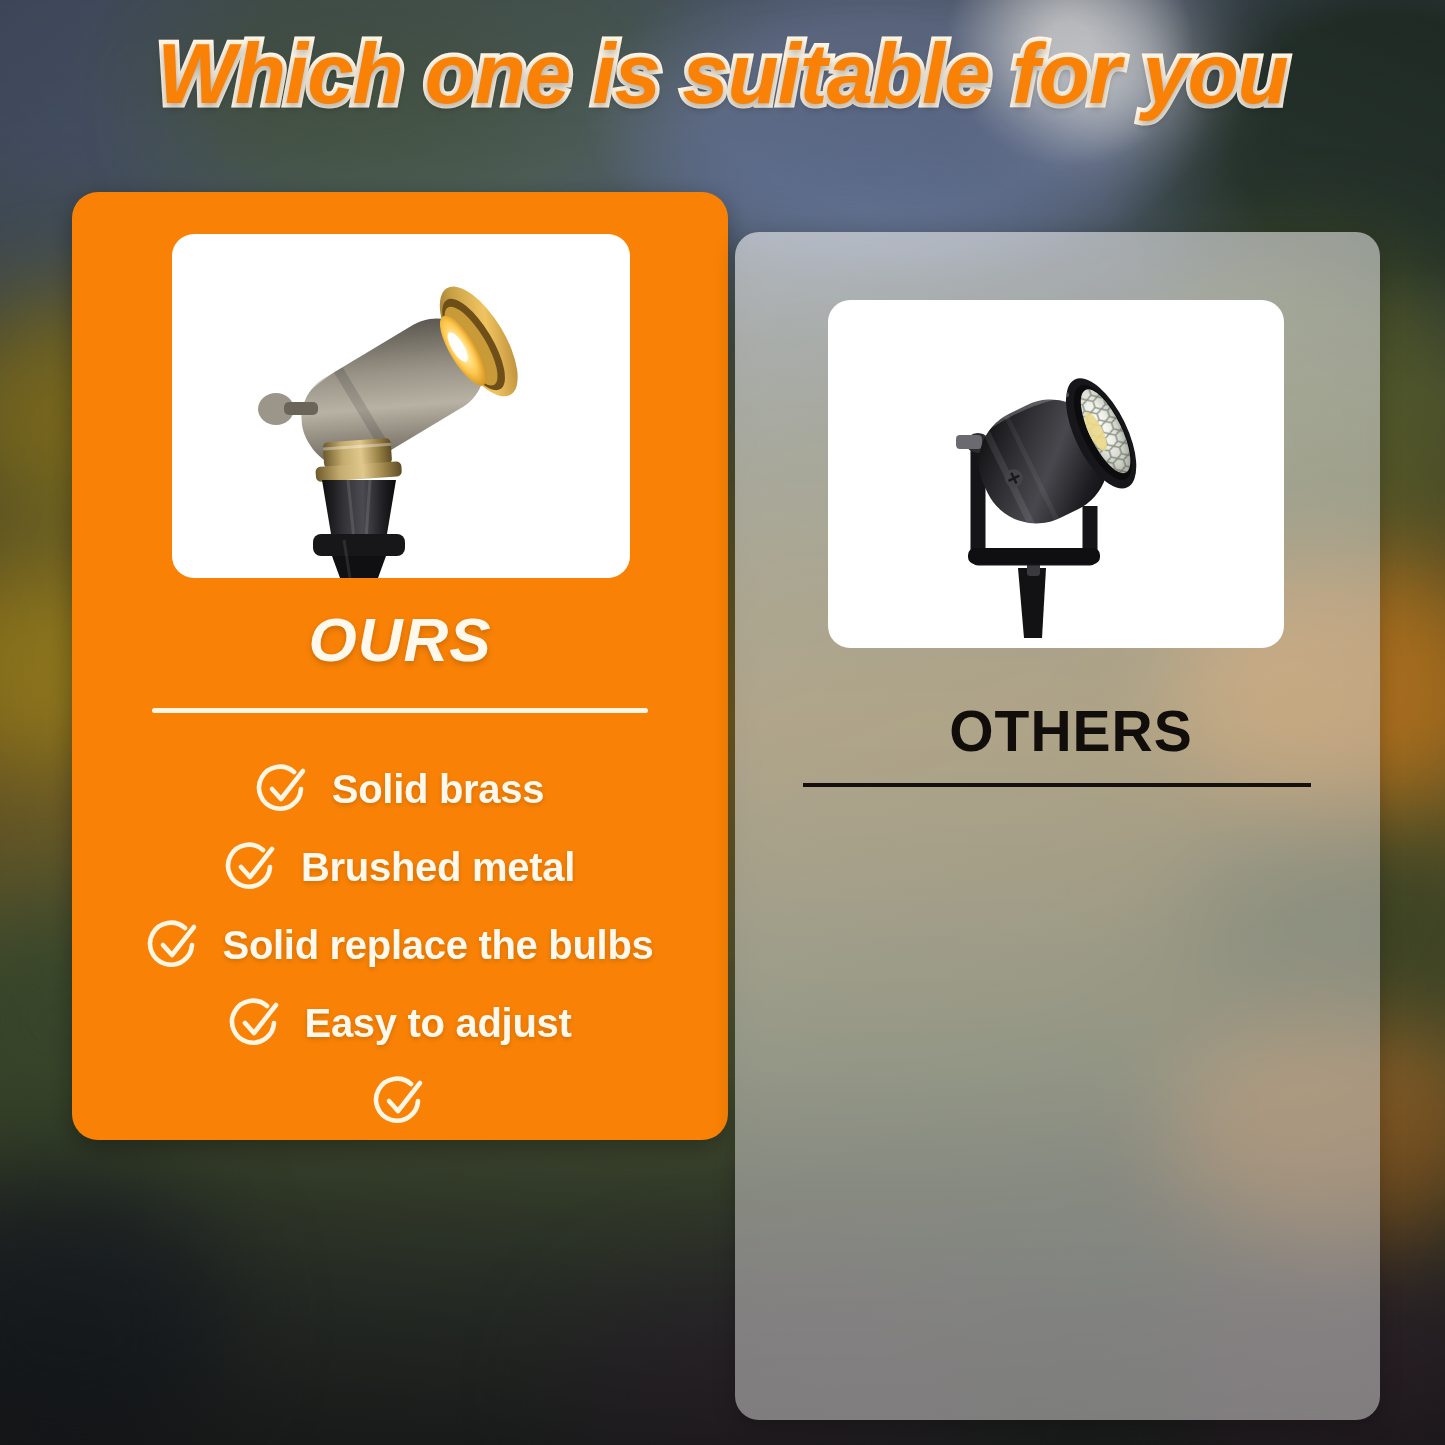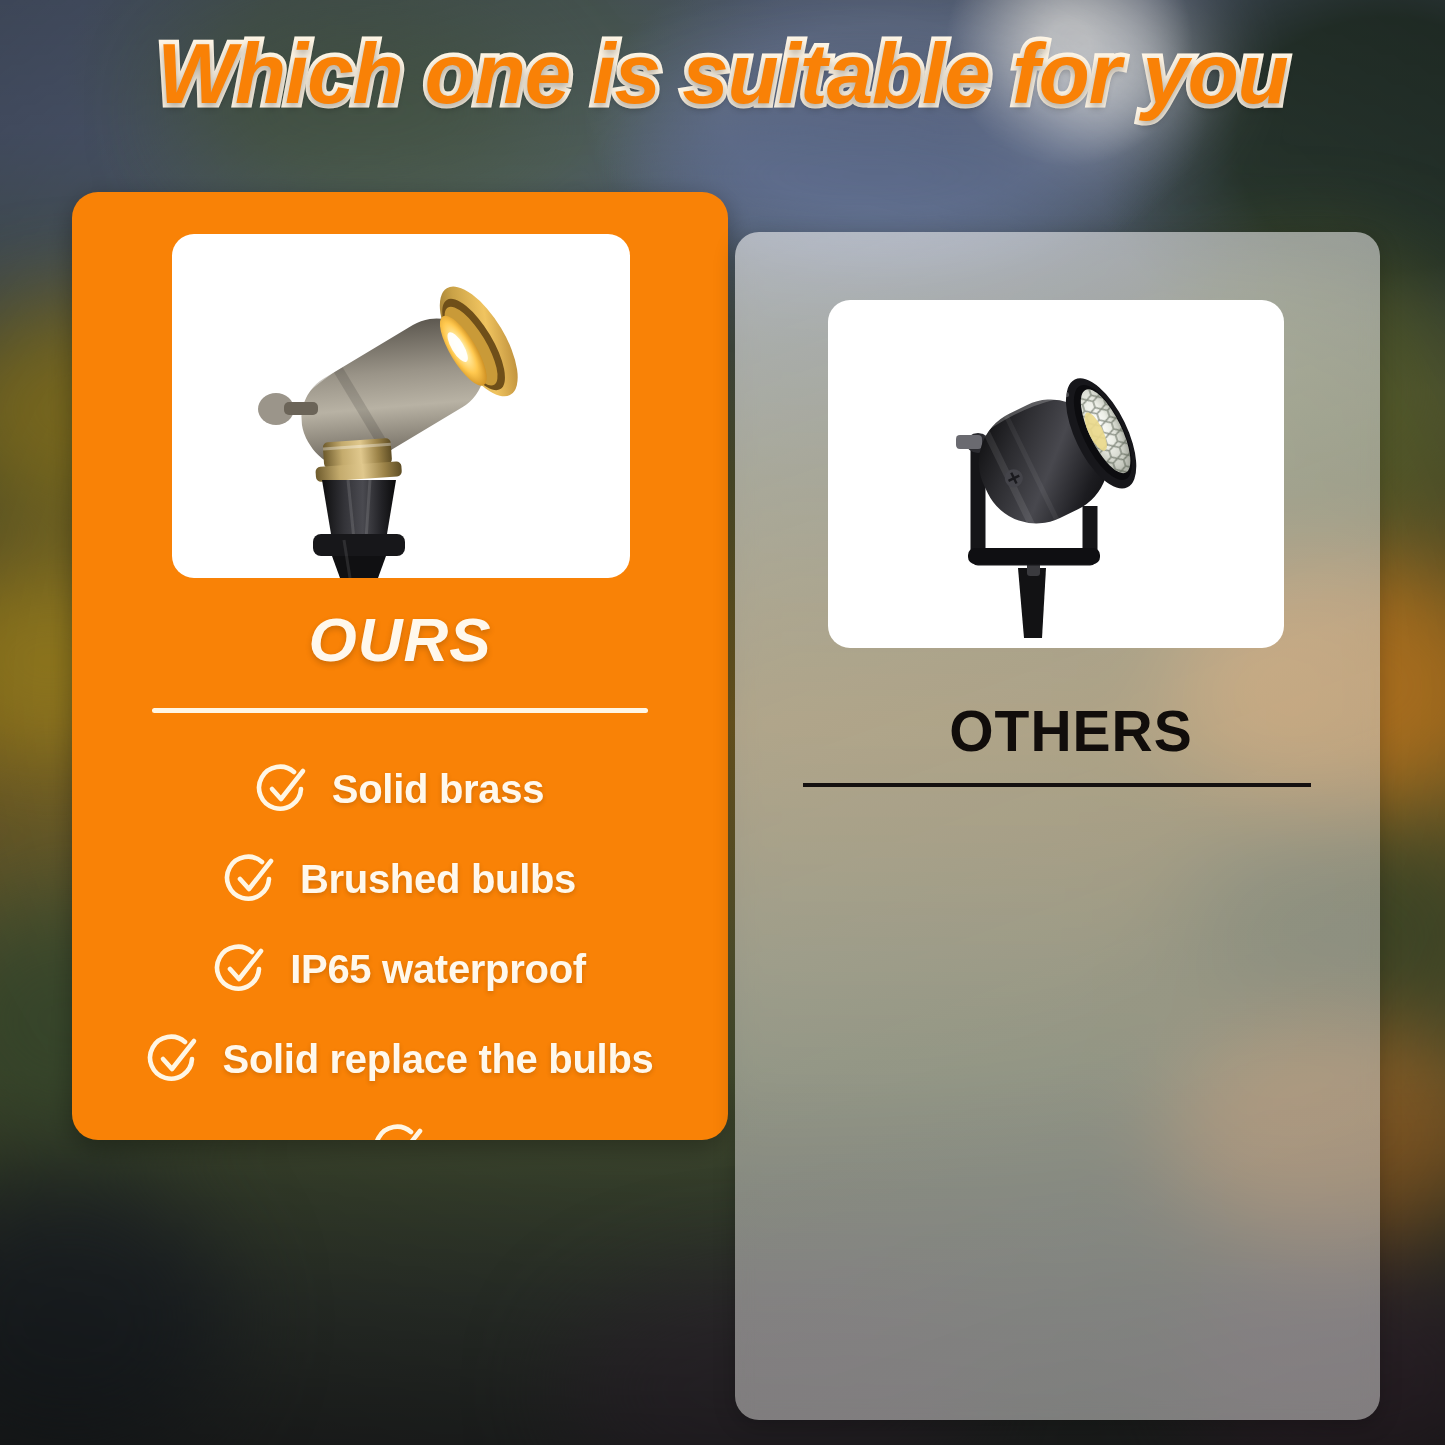--- a/index.html
+++ b/index.html
@@ -94,21 +94,21 @@
     left:80px; top:516px;
     width:496px; height:5px;
     background:#FFF6E4;
     border-radius:3px;
   }
   .ours-list {
     position:absolute;
     left:0; right:0; top:570px;
     display:flex; flex-direction:column;
     align-items:center;
-    gap:36px;
+    gap:24px;
   }
   .ours-item {
     display:flex; align-items:center;
     gap:22px;
     color:#FFF8EC;
     font-size:40px;
     font-weight:bold;
     letter-spacing:-0.3px;
     white-space:nowrap;
     text-shadow:0 2px 5px rgba(0,0,0,0.16);
@@ -280,41 +280,35 @@
           <path d="M38 10 A21 21 0 1 0 45 27" fill="none" stroke="#FFF6E4" stroke-width="4.6" stroke-linecap="round"></path>
           <path d="M16 27 L25 37 L47 9" fill="none" stroke="#FFF6E4" stroke-width="4.6" stroke-linecap="round" stroke-linejoin="round"></path>
         </svg>
         <span>Solid brass</span>
       </div>
       <div class="ours-item">
         <svg class="tick" viewBox="0 0 54 54">
           <path d="M38 10 A21 21 0 1 0 45 27" fill="none" stroke="#FFF6E4" stroke-width="4.6" stroke-linecap="round"></path>
           <path d="M16 27 L25 37 L47 9" fill="none" stroke="#FFF6E4" stroke-width="4.6" stroke-linecap="round" stroke-linejoin="round"></path>
         </svg>
-        <span>Brushed bulbs</span>
-      </div>
-      <div class="ours-item">
-        <svg class="tick" viewBox="0 0 54 54">
-          <path d="M38 10 A21 21 0 1 0 45 27" fill="none" stroke="#FFF6E4" stroke-width="4.6" stroke-linecap="round"></path>
-          <path d="M16 27 L25 37 L47 9" fill="none" stroke="#FFF6E4" stroke-width="4.6" stroke-linecap="round" stroke-linejoin="round"></path>
-        </svg>
-        <span>IP65 waterproof</span>
+        <span>Brushed metal</span>
       </div>
       <div class="ours-item">
         <svg class="tick" viewBox="0 0 54 54">
           <path d="M38 10 A21 21 0 1 0 45 27" fill="none" stroke="#FFF6E4" stroke-width="4.6" stroke-linecap="round"></path>
           <path d="M16 27 L25 37 L47 9" fill="none" stroke="#FFF6E4" stroke-width="4.6" stroke-linecap="round" stroke-linejoin="round"></path>
         </svg>
         <span>Solid replace the bulbs</span>
       </div>
       <div class="ours-item">
         <svg class="tick" viewBox="0 0 54 54">
           <path d="M38 10 A21 21 0 1 0 45 27" fill="none" stroke="#FFF6E4" stroke-width="4.6" stroke-linecap="round"></path>
           <path d="M16 27 L25 37 L47 9" fill="none" stroke="#FFF6E4" stroke-width="4.6" stroke-linecap="round" stroke-linejoin="round"></path>
         </svg>
+        <span>Easy to adjust</span>
       </div>
       <div class="ours-item">
         <svg class="tick" viewBox="0 0 54 54">
           <path d="M38 10 A21 21 0 1 0 45 27" fill="none" stroke="#FFF6E4" stroke-width="4.6" stroke-linecap="round"></path>
           <path d="M16 27 L25 37 L47 9" fill="none" stroke="#FFF6E4" stroke-width="4.6" stroke-linecap="round" stroke-linejoin="round"></path>
         </svg>
       </div>
     </div>
   </div>
 

